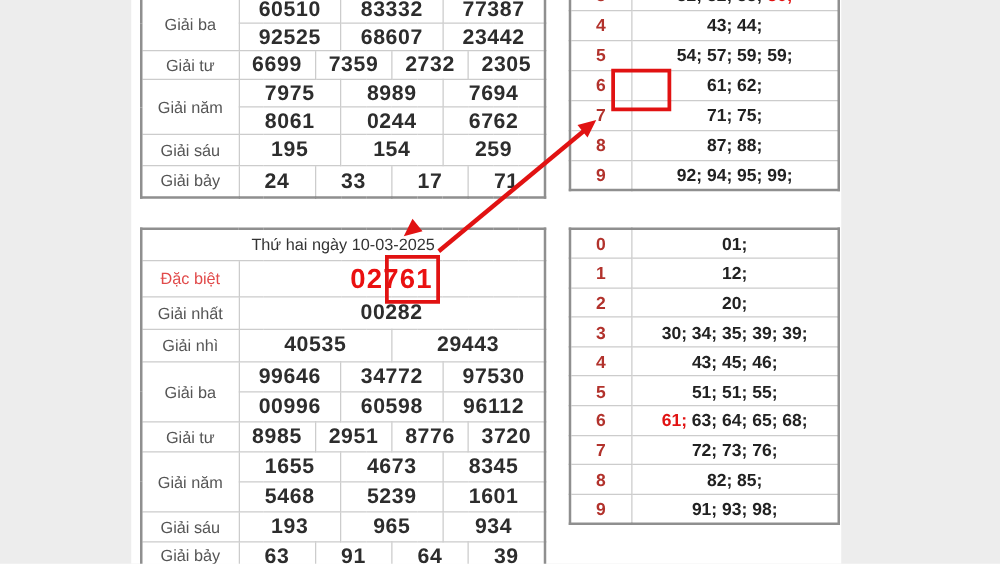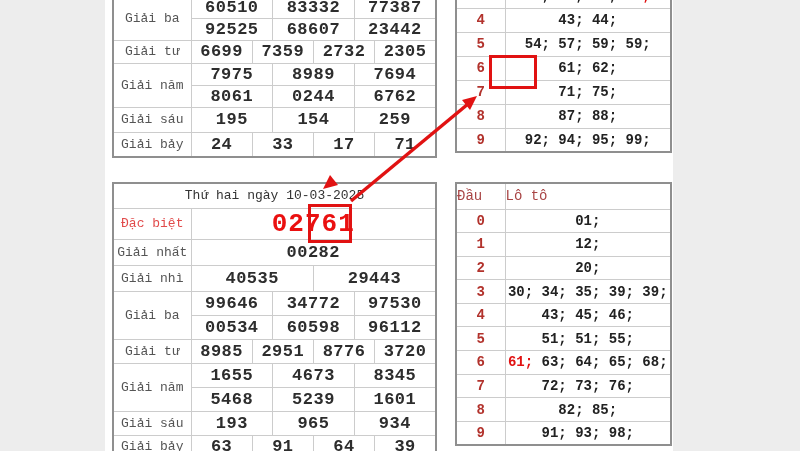--- a/index.html
+++ b/index.html
@@ -1,30 +1,30 @@
 <!DOCTYPE html>
 <html><head>
 <meta charset="utf-8">
 <style>
   html,body{margin:0;padding:0;}
   #screen{position:relative;width:800px;height:451px;background:#ededed;overflow:hidden;
-          font-family:Liberation Mono, monospace;}
+          font-family:Liberation Sans, sans-serif;}
   .content-strip{position:absolute;left:105px;top:0;width:568px;height:451px;background:#ffffff;}
 
   
   table.results{position:absolute;border-collapse:collapse;table-layout:fixed;width:325px;
                 background:#fff;border:2px solid #8f8f8f;}
   #prev-results{left:112px;top:-4px;}
   #cur-results{left:112px;top:182px;}
   table.results td{border:1px solid #ccc;text-align:center;overflow:hidden;padding:0;}
   td.lbl{font-size:13px;color:#555;}
   td.lbl-red{font-size:13px;color:#e14b4b;}
   td.num{font-weight:bold;font-size:17px;color:#2d2d2d;letter-spacing:.5px;}
   td.date{font-size:13px;color:#333;}
-  td.special{font-weight:bold;font-size:26px;color:#ea1010;letter-spacing:1px;}
+  td.special{font-weight:bold;font-size:22px;color:#ea1010;letter-spacing:1px;}
   td.sb{border-bottom-color:#ddd;}
 
   
   table.loto{position:absolute;border-collapse:collapse;table-layout:fixed;width:217px;
              background:#fff;border:2px solid #8f8f8f;}
   #prev-loto{left:455px;top:-17px;}
   #cur-loto{left:455px;top:182px;}
   table.loto td{border:1px solid #ccc;font-size:14px;padding:0;overflow:hidden;}
   td.lh{color:#a84444;font-weight:normal;padding-left:8px;text-align:left;}
   td.lh2{color:#a84444;font-weight:normal;padding-left:12px;text-align:left;}
@@ -176,21 +176,21 @@
       <td class="num" colspan="6">40535</td>
       <td class="num" colspan="6">29443</td>
     </tr>
     <tr style="height:24px">
       <td class="lbl" rowspan="2">Giải ba</td>
       <td class="num sb" colspan="4">99646</td>
       <td class="num sb" colspan="4">34772</td>
       <td class="num sb" colspan="4">97530</td>
     </tr>
     <tr style="height:24px">
-      <td class="num" colspan="4">00534</td>
+      <td class="num" colspan="4">00996</td>
       <td class="num" colspan="4">60598</td>
       <td class="num" colspan="4">96112</td>
     </tr>
     <tr style="height:24px">
       <td class="lbl">Giải tư</td>
       <td class="num" colspan="3">8985</td>
       <td class="num" colspan="3">2951</td>
       <td class="num" colspan="3">8776</td>
       <td class="num" colspan="3">3720</td>
     </tr>
@@ -220,24 +220,20 @@
     </tr>
   </tbody>
     </table>
 
   <table class="loto" id="cur-loto">
     <colgroup>
         <col style="width:49px">
         <col>
       </colgroup>
     <tbody>
-        <tr style="height:26px">
-      <td class="lh">Đầu</td>
-      <td class="lh2">Lô tô</td>
-    </tr>
     <tr style="height:23.6px">
       <td class="hd">0</td>
       <td class="vals">01;</td>
     </tr>
     <tr style="height:23.6px">
       <td class="hd">1</td>
       <td class="vals">12;</td>
     </tr>
     <tr style="height:23.6px">
       <td class="hd">2</td>

